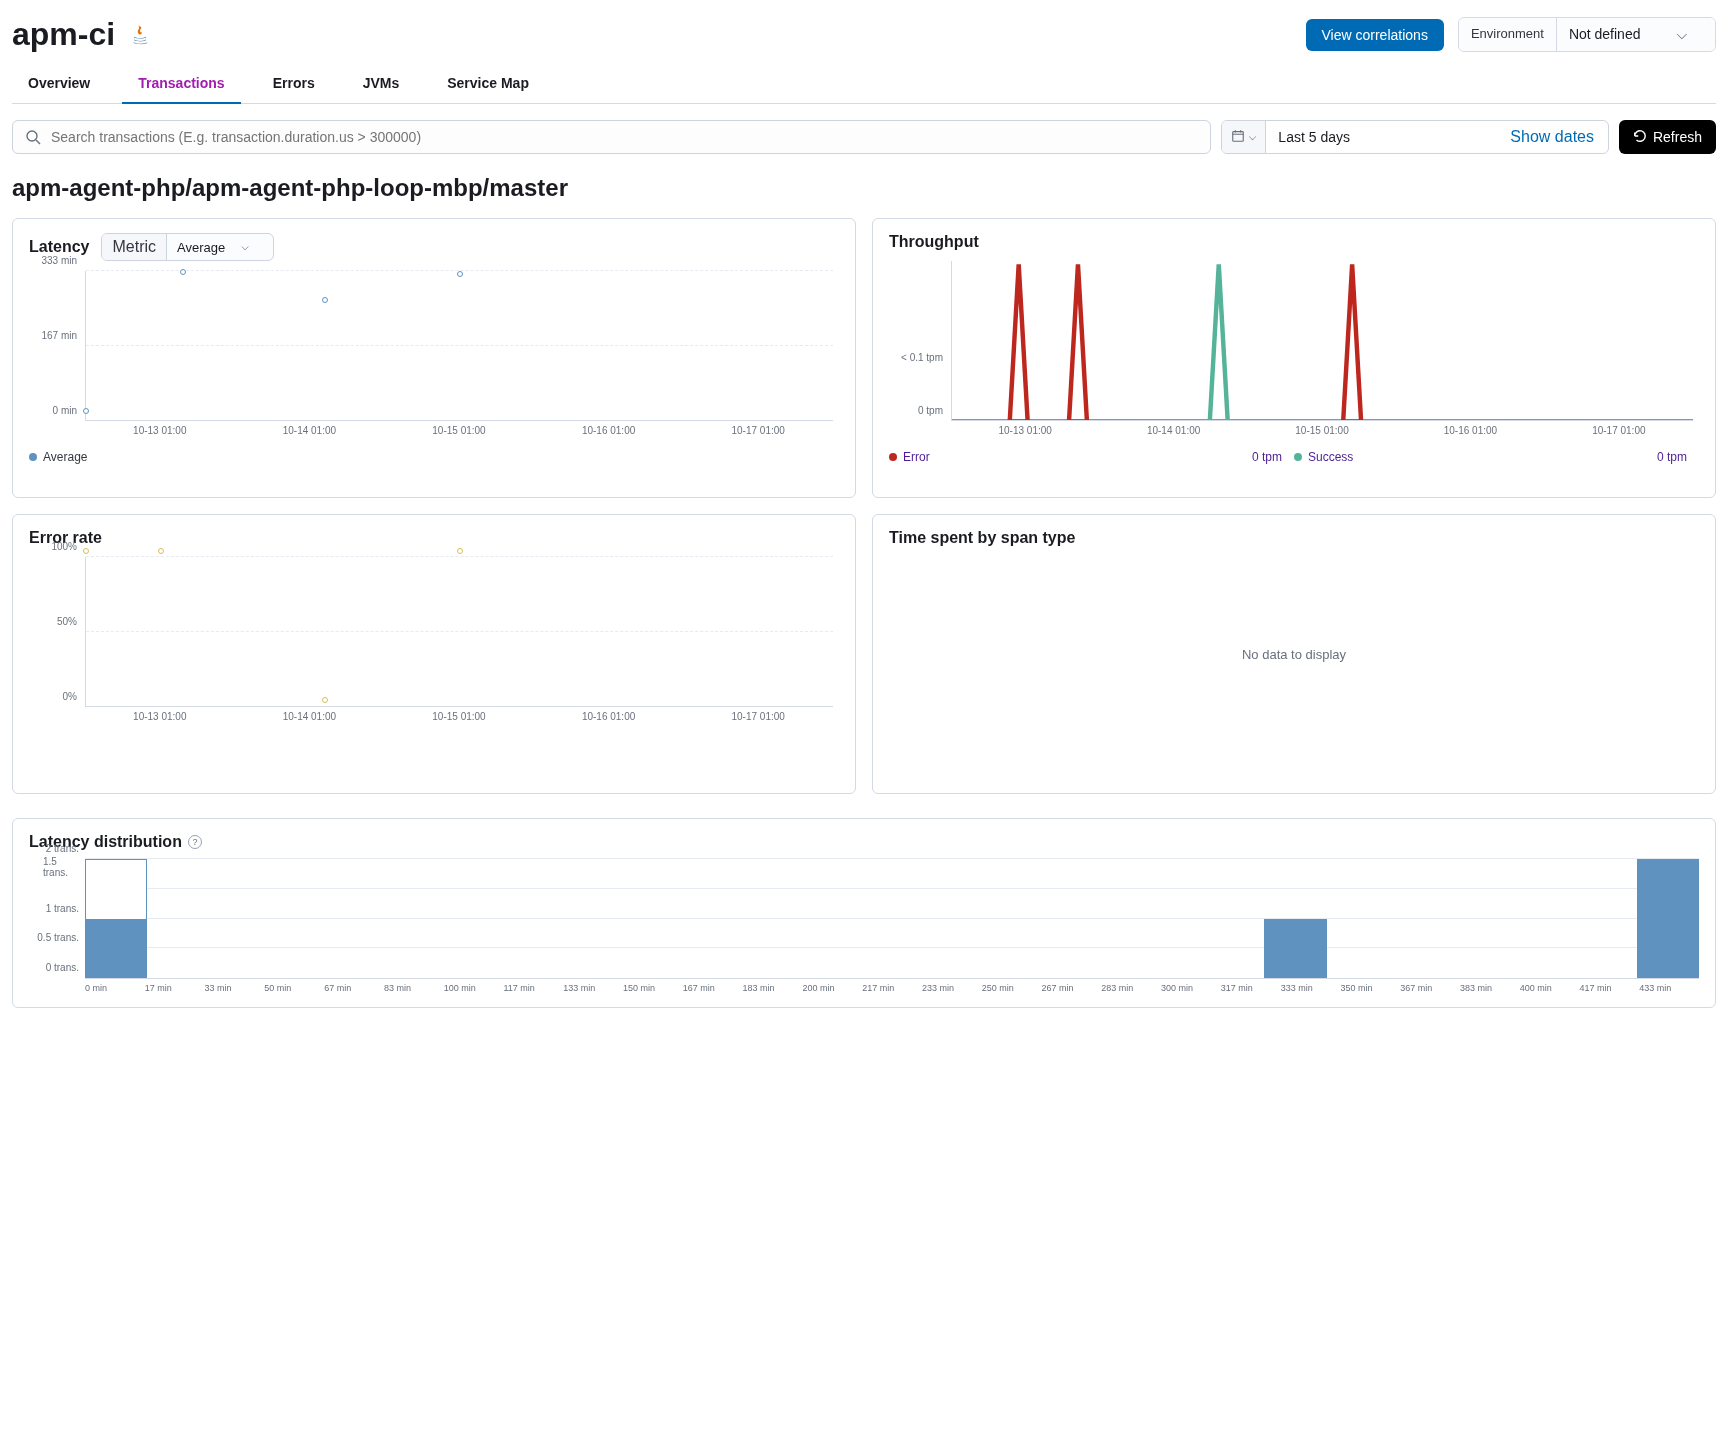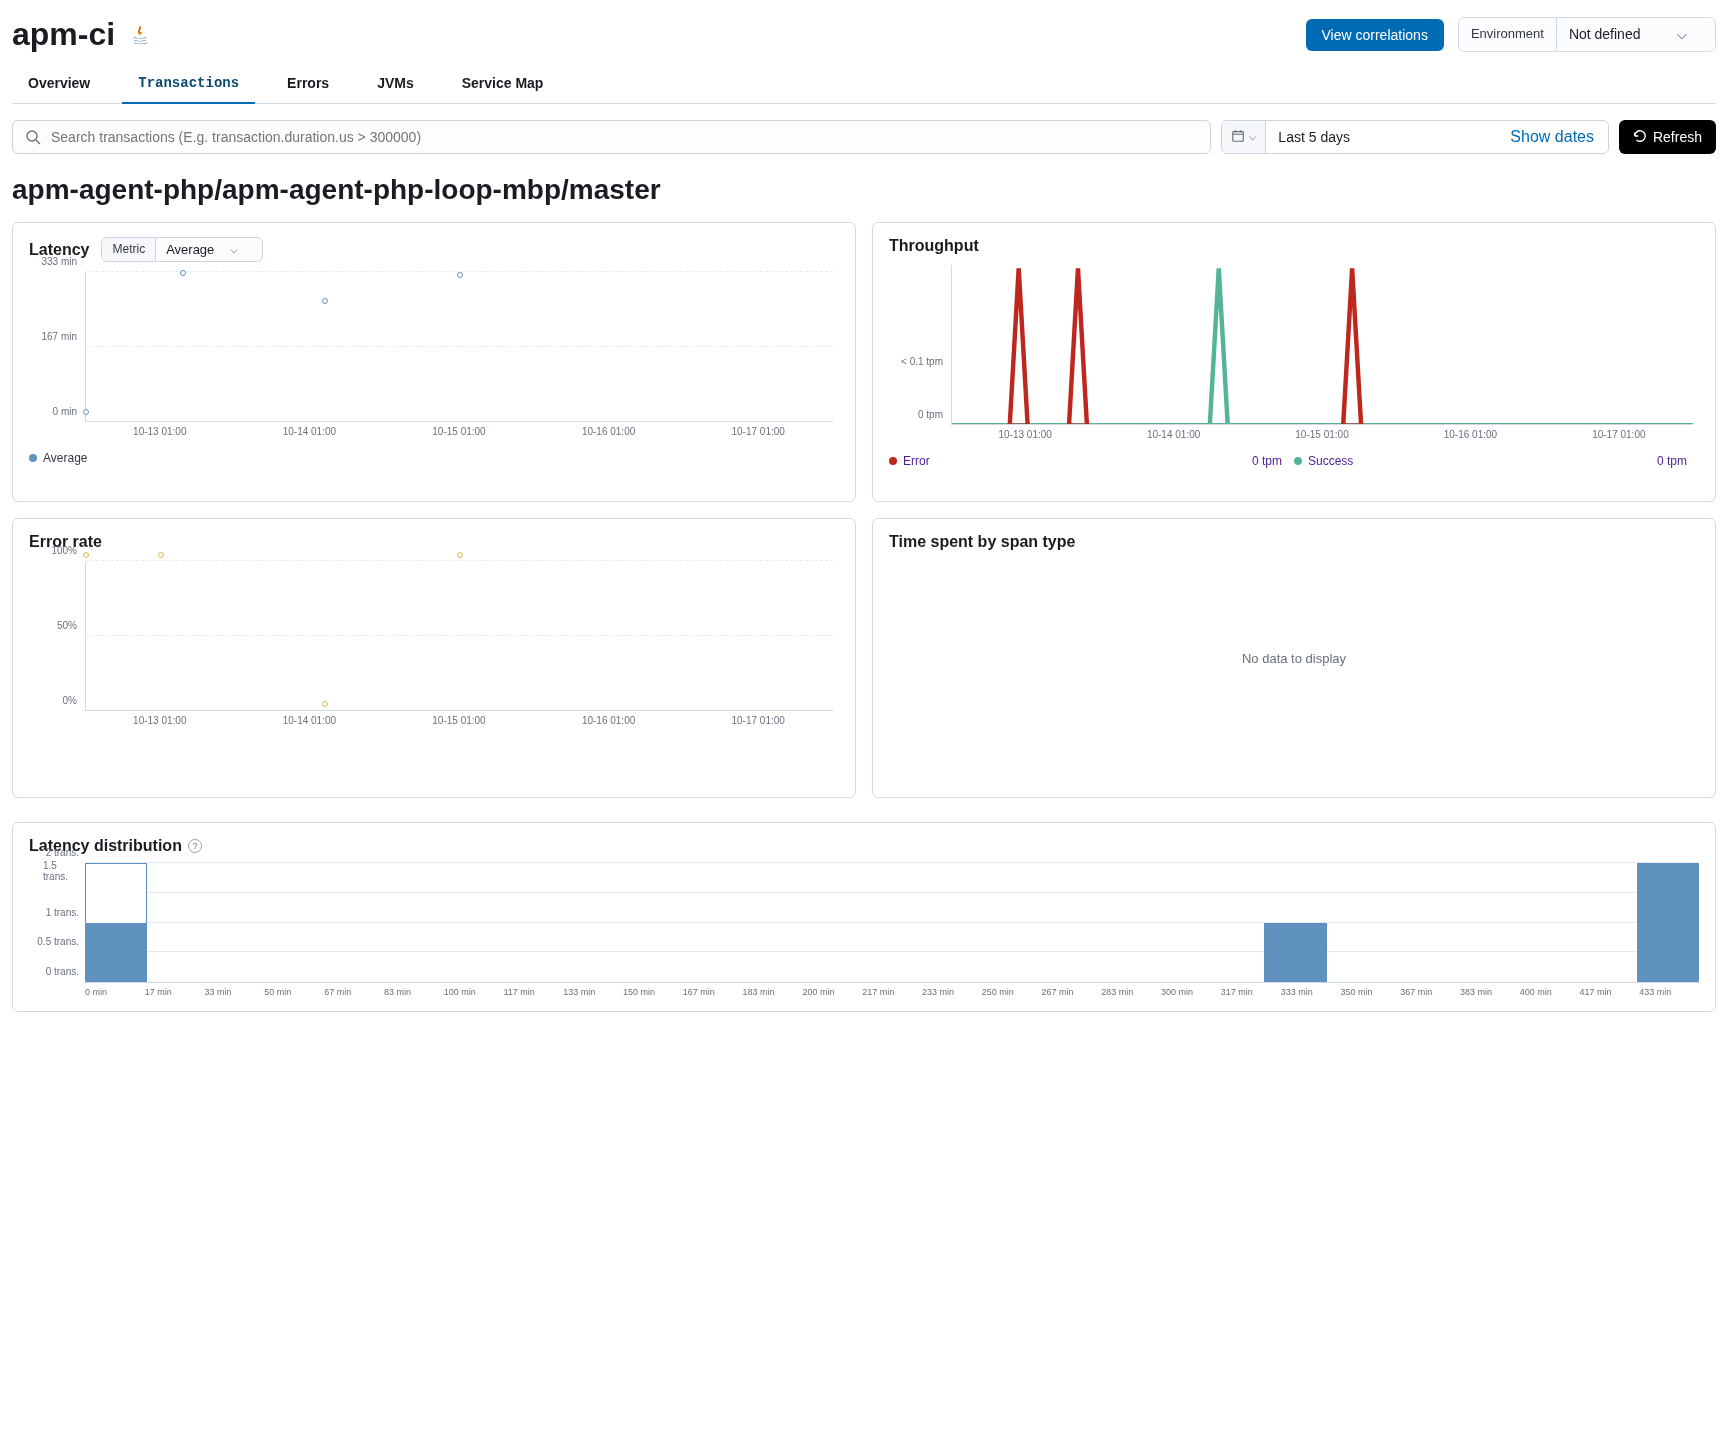--- a/index.html
+++ b/index.html
@@ -18,41 +18,41 @@
   background: #006bb4; color: #fff; border: none; border-radius: 6px;
   padding: 8px 16px; font-size: 14px; font-weight: 500; cursor: pointer; margin-right: 14px;
 }
 .env-group { display: flex; border: 1px solid #d3dae6; border-radius: 6px; overflow: hidden; background:#fbfcfd; }
 .env-label { background: #fbfcfd; border-right: 1px solid #d3dae6; padding: 8px 12px; font-size: 13px; color:#343741; font-weight:500; }
 .env-select { padding: 8px 28px 8px 12px; background:#fbfcfd; font-size:14px; border:none; min-width:140px; position:relative; cursor:pointer; }
 .chev { margin-left:auto; color:#69707d; }
 
 .tabs { border-bottom: 1px solid #d3dae6; display:flex; gap:16px; margin-bottom:16px; }
 .tab { padding: 10px 16px 12px; font-size:14px; font-weight:600; color:#1a1c21; cursor:pointer; position:relative; }
-.tab.active { color:#0c4a6e;font-family:Liberation Mono, monospace; }
+.tab.active { color:#a21caf; }
 .tab.active::after { content:""; position:absolute; left:0; right:0; bottom:-1px; height:2px; background:#006bb4; }
 
 .filter-row { display:flex; gap:10px; margin-bottom:20px; }
 .searchbox { flex:1; display:flex; align-items:center; border:1px solid #cdd3df; border-radius:6px; padding:7px 12px; background:#fdfdfd; }
 .search-icon { width:16px; height:16px; margin-right:10px; color:#69707d; }
 .searchbox input { border:none; outline:none; flex:1; font-size:14px; background:transparent; }
 .date-wrap { display:flex; border:1px solid #cdd3df; border-radius:6px; overflow:hidden; }
 .date-btn { background:#f5f7fa; border-right:1px solid #cdd3df; padding:7px 9px; display:flex; align-items:center; gap:4px; color:#606770; cursor:pointer; }
 .date-txt { padding:7px 12px; min-width:230px; font-size:14px; display:flex; align-items:center; }
 .show-dates { padding:7px 14px; color:#006bb4; font-size:16px; cursor:pointer; }
 .refresh-btn { background:#000000; color:#fff; border:none; border-radius:6px; padding:8px 14px; font-size:14px; font-weight:400; display:flex; align-items:center; gap:6px; cursor:pointer; }
 
-.breadcrumb-title { font-size:28px; font-weight:700; margin: 4px 0 16px; }
+.breadcrumb-title { font-size:24px; font-weight:700; margin: 4px 0 16px; }
 
 .grid { display:grid; grid-template-columns:1fr 1fr; gap:16px; margin-bottom:24px; }
 .panel { border:1px solid #d3dae6; border-radius:6px; padding:14px 16px 14px; background:#fff; min-height:280px; }
 .panel-head { display:flex; align-items:center; gap:12px; margin-bottom:10px; }
 .panel-title { font-size:16px; font-weight:700; }
 .metric-group { display:flex; border:1px solid #cdd3df; border-radius:6px; overflow:hidden; background:#fbfcfd; }
-.metric-label { padding:4px 10px; font-size:12px; color:#343741; border-right:1px solid #cdd3df; background:#f5f7fa; }
+.metric-label { padding:4px 10px; font-size:16px; color:#343741; border-right:1px solid #cdd3df; background:#f5f7fa; }
 .metric-select { padding:4px 24px 4px 10px; font-size:13px; display:flex; align-items:center; gap:16px; cursor:pointer; }
 
 .chart-area { position:relative; height:150px; }
 .yaxis { position:absolute; left:0; top:0; bottom:0; width:52px; text-align:right; }
 .ytick { position:absolute; right:4px; font-size:10px; color:#69707d; transform:translateY(-50%); }
 .plot { position:absolute; left:56px; right:6px; top:0; bottom:0; border-left:1px solid #d3dae6; border-bottom:1px solid #d3dae6; }
 .grid-line { position:absolute; left:0; right:0; border-top:1px dashed #e6ebf2; }
 .xlabels { display:flex; margin-left:56px; margin-top:4px; font-size:10px; color:#69707d; justify-content:space-between; padding-right:6px; }
 .xlabels span { flex:1; text-align:center; }
 .point { position:absolute; width:6px; height:6px; border-radius:50%; background:#fff; transform:translate(-50%,-50%); }

